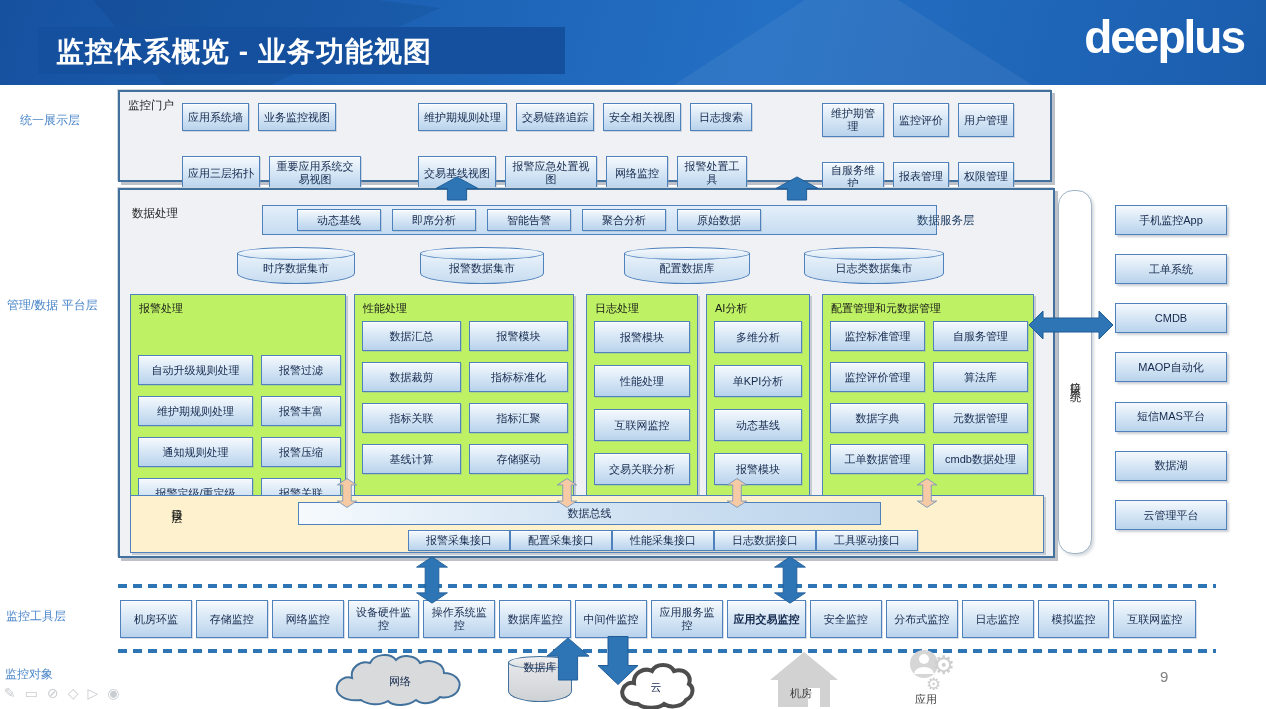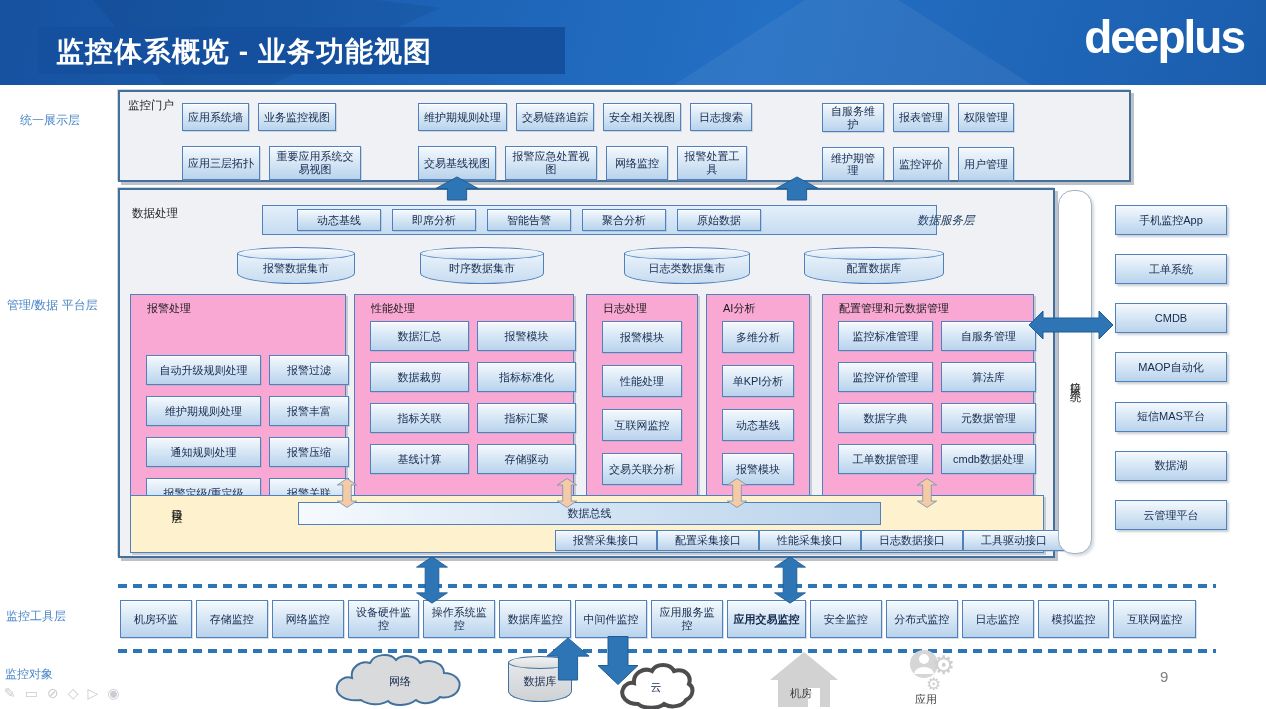--- a/index.html
+++ b/index.html
@@ -25,70 +25,70 @@
     border:1px solid #4f81bd;box-shadow:inset 0 1px 0 rgba(255,255,255,.8),1px 1px 0 rgba(140,160,185,.35);
     color:#14294d;font-size:11px;display:flex;align-items:center;justify-content:center;
     text-align:center;line-height:1.15;padding:1px 5px;box-sizing:border-box;}
 
   
   .gray-panel{position:absolute;background:#eff1f4;border:2px solid #41719c;
     box-shadow:3px 3px 0 rgba(110,120,132,.45), -1px -1px 0 #cfd6dc;box-sizing:border-box;}
   .panel-corner-label{position:absolute;left:8px;top:6px;font-size:11.5px;color:#222;}
 
   
-  .pgroup{position:absolute;display:flex;flex-direction:column;gap:15px;}
+  .pgroup{position:absolute;display:flex;flex-direction:column;gap:25px;}
   .prow{display:flex;gap:9px;align-items:stretch;}
   .prow .box{min-width:62px;max-width:92px;}
   .prow1 .box{min-height:28px;}
   .prow2 .box{min-height:34px;}
   .g3 .box{min-width:56px;max-width:62px;}
   .g2 .prow2 .box:nth-child(4){max-width:70px;}
   .g3 .prow2 .box:nth-child(3){max-width:50px;}
 
   
   .service-bar{position:absolute;left:142px;top:15px;width:675px;height:30px;
     background:linear-gradient(180deg,#e4effa,#c6dcf1);border:1.5px solid #4f81bd;box-sizing:border-box;
     display:flex;align-items:center;gap:11px;padding-left:34px;}
   .service-bar .box{width:84px;height:22px;flex:none;}
-  .service-bar-label{font-size:11.5px;color:#17375e;margin-left:14px;white-space:nowrap;font-style:italic;}
+  .service-bar-label{font-size:11.5px;color:#17375e;margin-left:14px;white-space:nowrap;}
 
   
   .cyl{position:absolute;height:37px;}
   .cyl .cyl-top{position:absolute;left:0;right:0;top:0;height:13px;border-radius:50%;
     background:linear-gradient(180deg,#f8fbfe,#d6e6f4);border:1.5px solid #4f81bd;box-sizing:border-box;z-index:2;}
   .cyl .cyl-body{position:absolute;left:0;right:0;top:6px;bottom:0;
     background:linear-gradient(180deg,#eaf3fb,#c7dcf0);border:1.5px solid #4f81bd;border-top:none;
     border-radius:0 0 50% 50% / 0 0 11px 11px;box-sizing:border-box;}
   .cyl .cyl-label{position:absolute;left:0;right:0;top:14px;text-align:center;font-size:11px;color:#15294d;z-index:3;}
   .marts .cyl:nth-child(1){left:117px;width:118px;}
   .marts .cyl:nth-child(2){left:300px;width:124px;}
   .marts .cyl:nth-child(3){left:504px;width:126px;}
   .marts .cyl:nth-child(4){left:684px;width:140px;}
 
   
-  .fpanel{position:absolute;top:104px;height:222px;background:#f9a8d4;border:1.5px solid #4f81bd;
-    box-shadow:2px 2px 0 rgba(140,150,160,.4);box-sizing:border-box;padding:5px 15px;}
+  .fpanel{position:absolute;top:104px;height:222px;background:#bef264;border:1.5px solid #4f81bd;
+    box-shadow:2px 2px 0 rgba(140,150,160,.4);box-sizing:border-box;padding:5px 7px;}
   .fpanel .fp-title{font-size:11px;color:#1a1a1a;display:block;margin:1px 0 5px 1px;}
   .fgrid{display:grid;row-gap:11px;column-gap:8px;}
   .fgrid .box{height:30px;}
   .fgrid2 .box{height:32px;}
   #panel-alarm .fgrid{grid-template-columns:115px 80px;margin-top:39px;}
   #panel-perf .fgrid{grid-template-columns:99px 99px;}
   #panel-log .fgrid, #panel-ai .fgrid{grid-template-columns:1fr;row-gap:12px;}
   #panel-cfg .fgrid{grid-template-columns:95px 95px;}
 
   
   .if-layer{position:absolute;left:10px;top:305px;width:914px;height:58px;background:#fdf2cd;
     border:1.5px solid #4f81bd;box-sizing:border-box;box-shadow:2px 2px 0 rgba(140,150,160,.4);}
   .if-vlabel{position:absolute;left:38px;top:4px;writing-mode:vertical-rl;text-orientation:upright;
     font-size:11px;color:#1a1a1a;letter-spacing:2px;}
   .bus-bar{position:absolute;left:167px;top:6px;width:583px;height:23px;
     background:linear-gradient(90deg,#f6fafd,#d7e6f4 45%,#bad3eb);border:1.5px solid #4f81bd;box-sizing:border-box;
     display:flex;align-items:center;justify-content:center;font-size:11px;color:#15294d;}
-  .if-items{position:absolute;left:130px;top:34px;width:804px;height:21px;display:flex;justify-content:flex-end;}
+  .if-items{position:absolute;left:130px;top:34px;width:804px;height:21px;display:flex;justify-content:center;}
   .if-items .box{width:102px;height:21px;flex:none;}
 
   
   .ifsys{position:absolute;left:1058px;top:190px;width:34px;height:364px;background:#fff;
     border:1.5px solid #9db3c8;border-radius:15px;box-sizing:border-box;box-shadow:2px 2px 3px rgba(150,160,170,.4);}
   .ifsys .vtext{position:absolute;left:50%;top:52%;transform:translate(-50%,-50%);writing-mode:vertical-rl;
     text-orientation:upright;font-size:11px;color:#333;letter-spacing:3px;}
   .systems{position:absolute;left:1115px;top:205px;width:112px;height:325px;
     display:flex;flex-direction:column;justify-content:space-between;}
   .systems .box{height:30px;flex:none;box-shadow:2px 2px 2px rgba(150,160,170,.5);}
@@ -129,21 +129,21 @@
     <div class="title-band"></div>
     <div class="page-title">监控体系概览 - 业务功能视图</div>
     <div class="logo">deeplus</div>
   </div>
 
   <div class="layer-label" style="left:20px;top:112px;">统一展示层</div>
   <div class="layer-label" style="left:7px;top:297px;">管理/数据 平台层</div>
   <div class="layer-label" style="left:6px;top:608px;">监控工具层</div>
   <div class="layer-label" style="left:5px;top:666px;">监控对象</div>
 
-  <div class="gray-panel" style="left:118px;top:90px;width:1013px;height:92px;">
+  <div class="gray-panel" style="left:118px;top:90px;width:934px;height:92px;">
     <span class="panel-corner-label">监控门户</span>
     <div class="pgroup g1" style="left:62px;top:11px;">
       <div class="prow prow1">
         <div class="box">应用系统墙</div>
           <div class="box">业务监控视图</div>
       </div>
       <div class="prow prow2">
         <div class="box">应用三层拓扑</div>
           <div class="box">重要应用系统交易视图</div>
       </div>
@@ -156,29 +156,29 @@
           <div class="box">日志搜索</div>
       </div>
       <div class="prow prow2">
         <div class="box">交易基线视图</div>
           <div class="box">报警应急处置视图</div>
           <div class="box">网络监控</div>
           <div class="box">报警处置工具</div>
       </div>
     </div>
     <div class="pgroup g3" style="left:702px;top:11px;">
+      <div class="prow prow2">
+        <div class="box">维护期管理</div>
+          <div class="box">监控评价</div>
+          <div class="box">用户管理</div>
+      </div>
       <div class="prow prow1">
         <div class="box">自服务维护</div>
           <div class="box">报表管理</div>
           <div class="box">权限管理</div>
-      </div>
-      <div class="prow prow2">
-        <div class="box">维护期管理</div>
-          <div class="box">监控评价</div>
-          <div class="box">用户管理</div>
       </div>
     </div>
   </div>
 
   <svg class="arr" style="left:434px;top:176px;width:46px;height:25px;z-index:4;" viewBox="0 0 46 26">
     <path d="M23 1 L45 13 L33 13 L33 25 L13 25 L13 13 L1 13 Z" fill="#2e75b6" stroke="#1f5c96"></path>
     </svg>
   <svg class="arr" style="left:774px;top:176px;width:46px;height:25px;z-index:4;" viewBox="0 0 46 26">
     <path d="M23 1 L45 13 L33 13 L33 25 L13 25 L13 13 L1 13 Z" fill="#2e75b6" stroke="#1f5c96"></path>
     </svg>
@@ -190,38 +190,38 @@
       <div class="box">动态基线</div>
         <div class="box">即席分析</div>
         <div class="box">智能告警</div>
         <div class="box">聚合分析</div>
         <div class="box">原始数据</div>
     </div>
     <span class="service-bar-label" style="position:absolute;left:783px;top:23px;">数据服务层</span>
 
     <div class="marts" style="position:absolute;left:0;top:57px;width:100%;height:40px;">
       <div class="cyl">
+          <div class="cyl-body"></div>
+          <div class="cyl-top"></div>
+          <div class="cyl-label">时序数据集市</div>
+        </div>
+        <div class="cyl">
           <div class="cyl-body"></div>
           <div class="cyl-top"></div>
           <div class="cyl-label">报警数据集市</div>
         </div>
         <div class="cyl">
           <div class="cyl-body"></div>
           <div class="cyl-top"></div>
-          <div class="cyl-label">时序数据集市</div>
+          <div class="cyl-label">配置数据库</div>
         </div>
         <div class="cyl">
           <div class="cyl-body"></div>
           <div class="cyl-top"></div>
           <div class="cyl-label">日志类数据集市</div>
-        </div>
-        <div class="cyl">
-          <div class="cyl-body"></div>
-          <div class="cyl-top"></div>
-          <div class="cyl-label">配置数据库</div>
         </div>
     </div>
 
     <div class="fpanel" id="panel-alarm" style="left:10px;width:216px;">
       <span class="fp-title">报警处理</span>
       <div class="fgrid">
         <div class="box">自动升级规则处理</div>
           <div class="box">报警过滤</div>
           <div class="box">维护期规则处理</div>
           <div class="box">报警丰富</div>
@@ -355,21 +355,21 @@
   <div class="obj" style="left:330px;top:650px;width:140px;height:58px;">
     <svg width="140" height="58" viewBox="0 0 140 58">
       <path d="M31 50 C14 52 5 44 7 36 C9 29 16 26 22 28 C20 18 30 10 40 13 C44 4 60 2 66 10 C72 4 86 5 90 13 C100 8 114 13 114 23 C124 23 132 30 129 38 C127 45 118 49 110 47 C104 54 92 55 86 50 C78 56 64 57 58 51 C50 56 38 55 31 50 Z" fill="#d8dadc" stroke="#41719c" stroke-width="2"></path>
       </svg>
     <span class="obj-label" style="top:24px;">网络</span>
   </div>
 
   <div class="obj cyl" style="left:508px;top:656px;width:64px;height:46px;">
     <div class="cyl-body" style="background:linear-gradient(180deg,#e6e8ea,#cfd2d5);border-color:#41719c;"></div>
     <div class="cyl-top" style="background:linear-gradient(180deg,#f2f3f4,#dadcde);border-color:#41719c;"></div>
-    <span class="cyl-label" style="top:18px;color:#15294d;">数据库</span>
+    <span class="cyl-label" style="top:4px;color:#15294d;">数据库</span>
   </div>
 
   <div class="obj" style="left:616px;top:658px;width:80px;height:54px;">
     <svg width="80" height="54" viewBox="0 0 80 54">
       <path d="M22 46 C10 46 4 38 7 31 C9 26 14 24 18 25 C17 15 28 9 36 13 C40 5 54 5 58 13 C68 10 76 17 73 26 C78 29 78 38 70 42 C66 49 54 50 48 46 C42 51 28 51 22 46 Z" fill="#ffffff" stroke="#4d4d4d" stroke-width="4"></path>
       </svg>
     <span class="obj-label" style="top:22px;">云</span>
   </div>
 
   <div class="obj" style="left:768px;top:650px;width:72px;height:59px;">

